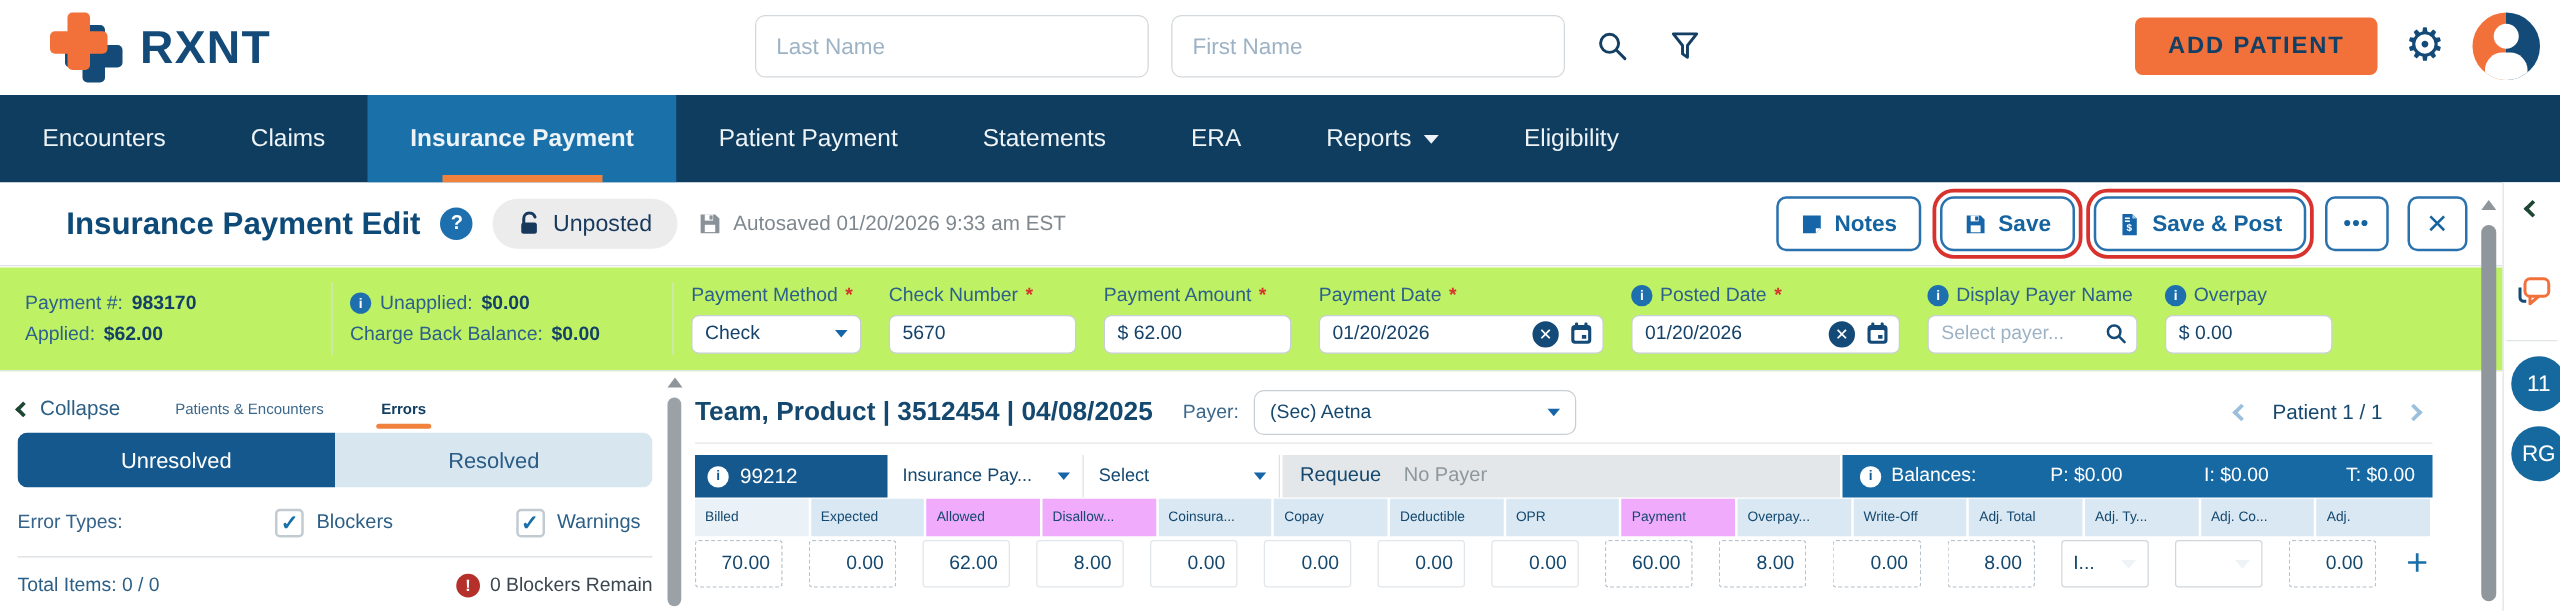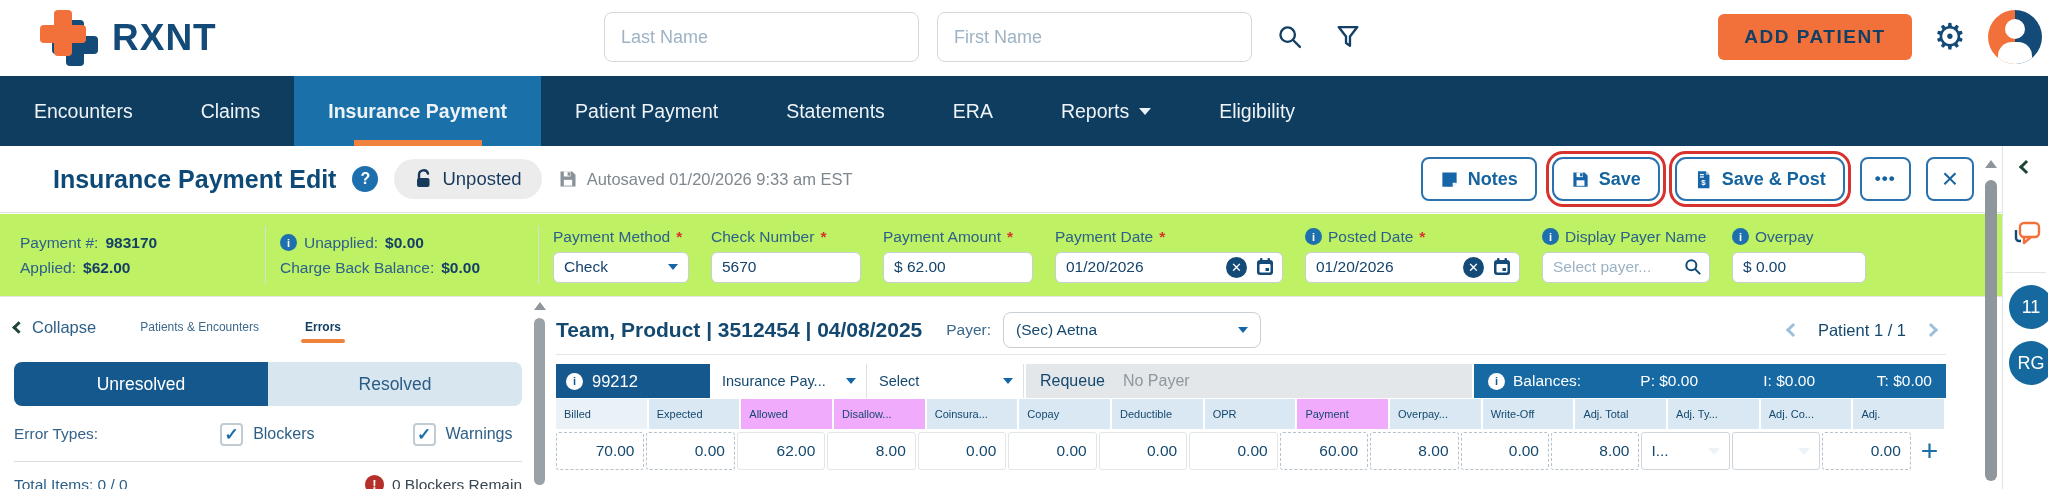--- a/index.html
+++ b/index.html
@@ -14,21 +14,21 @@
   .pN-v { left:26px; top:10px; width:18px; height:46px; background:#134a78; border-radius:4px; }
   .pN-h { left:12px; top:26px; width:46px; height:18px; background:#134a78; border-radius:4px; }
   .pO-v { left:14px; top:0;  width:18px; height:46px; background:#f2713b; border-radius:4px; }
   .pO-h { left:0;  top:15px; width:46px; height:18px; background:#f2713b; border-radius:4px; }
   .logo-text { font-size:37px; font-weight:bold; color:#134a78; letter-spacing:1px; }
   .patient-search { position:absolute; left:604px; top:12px; display:flex; align-items:center; gap:18px; }
   .search-field { width:315px; height:50px; border:1px solid #d3d8dc; border-radius:8px; font-size:18px; padding:0 16px;
                   color:#14426b; font-family:"Liberation Sans",sans-serif; outline:none; }
   .search-field::placeholder { color:#9db3c5; }
   .tb-icon { display:inline-flex; align-items:center; justify-content:center; width:40px; height:40px; cursor:pointer; }
-  .topbar-right { position:absolute; right:6px; top:10px; display:flex; align-items:center; gap:22px; }
+  .topbar-right { position:absolute; right:16px; top:10px; display:flex; align-items:center; gap:22px; }
   .add-patient { background:#f2713b; border:none; border-radius:6px; height:46px; padding:0 26px; font-size:19px;
                  font-weight:bold; letter-spacing:1.5px; color:#123f63; cursor:pointer; font-family:"Liberation Sans",sans-serif; }
   .gear { font-family:"DejaVu Sans",sans-serif; font-size:36px; color:#134a78; cursor:pointer; line-height:1; }
   .avatar { position:relative; width:54px; height:54px; border-radius:50%; overflow:hidden;
             background:linear-gradient(90deg,#f2713b 50%,#134a78 50%); cursor:pointer; display:block; }
   .avatar i { position:absolute; background:#fff; display:block; }
   .av-head { left:17px; top:9px; width:20px; height:20px; border-radius:50%; }
   .av-body { left:10px; top:32px; width:34px; height:26px; border-radius:14px 14px 0 0; }
 
   
@@ -91,21 +91,21 @@
   
   .leftpanel { position:absolute; left:0; top:0; width:552px; bottom:0; padding:10px 30px 0 14px; }
   .lp-tabs { display:flex; align-items:center; height:38px; }
   .collapse { display:flex; align-items:center; gap:9px; font-size:16.5px; color:#2c5f85; cursor:pointer; }
   .chev { display:inline-block; width:9px; height:9px; border-left:3px solid #1d4733; border-bottom:3px solid #1d4733;
           transform:rotate(45deg); }
   .lp-tab { font-size:12px; color:#3c688c; cursor:pointer; position:relative; }
   .tab-patients { margin-left:44px; }
   .tab-errors { margin-left:46px; font-weight:bold; color:#123f63; }
   .tab-errors::after { content:""; position:absolute; left:-4px; right:-4px; bottom:-9px; height:4px; background:#f0823d; border-radius:2px; }
-  .segment { display:flex; height:44px; margin-top:16px; border-radius:8px; overflow:hidden; }
+  .segment { display:flex; height:44px; border-radius:8px; overflow:hidden; }
   .seg-btn { flex:1; display:flex; align-items:center; justify-content:center; font-size:17.5px; cursor:pointer; }
   .seg-on  { background:#15588e; color:#fff; }
   .seg-off { background:#d8e6f0; color:#2a5c85; }
   .etypes { display:flex; align-items:center; margin-top:14px; height:28px; }
   .etypes-label { font-size:15.5px; color:#35638a; }
   .chk { display:flex; align-items:center; gap:10px; cursor:pointer; }
   .chk.blockers { margin-left:122px; }
   .chk.warnings { margin-left:98px; }
   .box { width:23px; height:23px; border:2px solid #c2cbd2; border-radius:4px; background:#fff; display:flex;
          align-items:center; justify-content:center; color:#1a6fa8; font-size:17px; font-weight:bold; }
@@ -143,21 +143,21 @@
   .requeue .rq-l { color:#14486e; }
   .requeue .rq-v { color:#8d979e; }
   .balances { flex:1; background:#1769a4; color:#fff; display:flex; align-items:center; font-size:15.5px; padding:0 14px; gap:8px; }
   .balances .bal-sp { flex:1; text-align:right; }
 
   .tbl-head { display:flex; margin-top:1px; height:30px; }
   .th { width:105px; margin-right:2px; background:#d9e8f3; color:#14486e; font-size:11px; display:flex; align-items:center;
         padding:0 8px; white-space:nowrap; overflow:hidden; }
   .th:nth-child(1) { background:#eaf2f8; }
   .th:nth-child(3), .th:nth-child(4), .th:nth-child(9) { background:#f0abfc; }
-  .tbl-row { display:flex; margin-top:2px; height:40px; align-items:center; }
+  .tbl-row { display:flex; margin-top:2px; height:40px; align-items:center;gap:19px; }
   .td { width:90px; margin-right:2px; height:38px; background:#fff; border:1px solid #e1e6ea; border-radius:3px;
         display:flex; align-items:center; justify-content:flex-end; padding:0 9px; font-size:15.5px; color:#14486e; }
   .td.editable { border:1px dashed #b6c2cb; }
   .td.dd { justify-content:space-between; cursor:pointer; border:1px solid #cfd6db; }
   .add-line { width:34px; height:38px; border:none; background:none; color:#1a6fa8; font-size:30px; font-weight:300;
               cursor:pointer; line-height:1; font-family:"Liberation Sans",sans-serif; }
 
   
   .vscroll { position:absolute; top:150px; bottom:0; right:50px; width:14px; z-index:6; }
   .vscroll .arr-up { margin-top:10px; }

